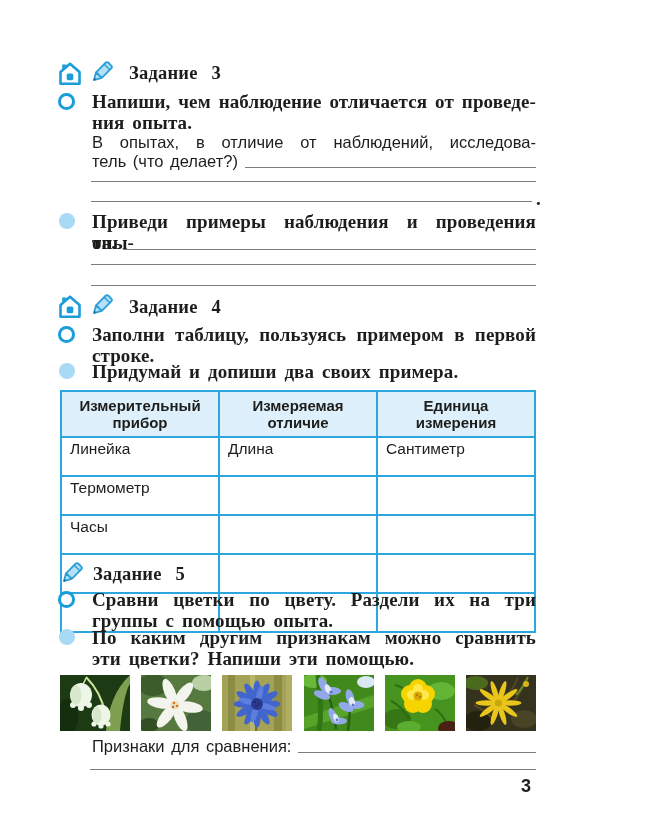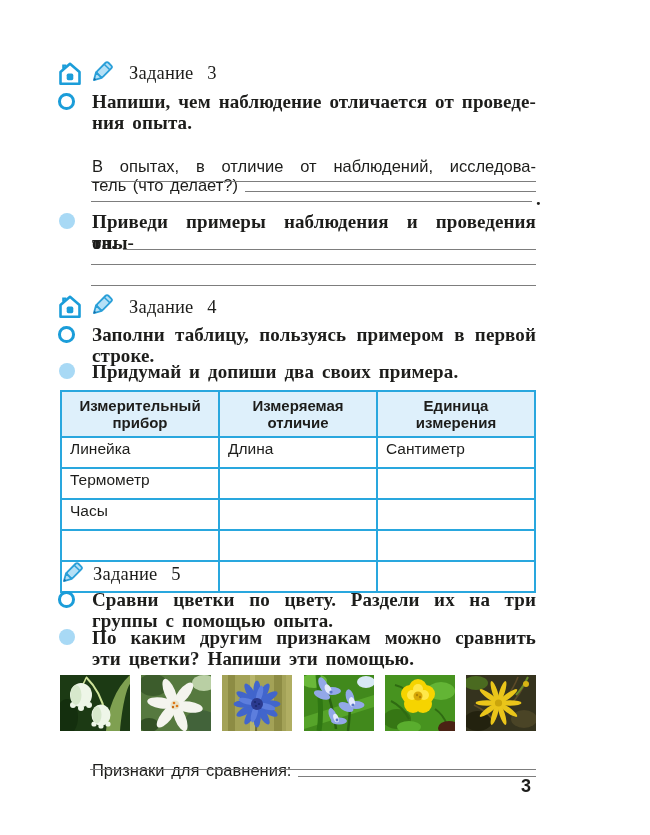--- a/index.html
+++ b/index.html
@@ -1,31 +1,31 @@
 <!DOCTYPE html>
 <html><head>
 <meta charset="utf-8">
 <style>
   html,body{margin:0;padding:0;background:#fff;}
   .page{position:relative;width:650px;height:835px;background:#fff;overflow:hidden;
         font-family:"Liberation Serif",serif;color:#1d1d1b;}
   .abs{position:absolute;}
   .serifline{font-size:19px;line-height:21px;word-spacing:3px;letter-spacing:.1px;font-weight:bold;}
   .just{text-align:justify;text-align-last:justify;}
-  .sans{font-family:"Liberation Sans",sans-serif;font-size:16.5px;word-spacing:2px;margin-top:24px;}
-  .tasklabel{font-weight:normal;font-size:18.5px;word-spacing:9px;letter-spacing:.2px;line-height:22px;text-align:center;}
+  .sans{font-family:"Liberation Sans",sans-serif;font-size:16.5px;word-spacing:2px;}
+  .tasklabel{font-weight:bold;font-size:18.5px;word-spacing:9px;letter-spacing:.2px;line-height:22px;text-align:center;}
   .b-open{width:10.5px;height:10.5px;border:3.4px solid #1b9dd9;border-radius:50%;background:#fff;}
   .b-fill{width:16px;height:16px;border-radius:50%;background:#a8d9f5;}
   .rule{border-top:1.6px solid #7d7d7d;height:0;}
   .fillrow{display:flex;}
   .fillrow .ln{flex:1;border-bottom:1.6px solid #7d7d7d;margin:0 0 3px 7px;}
   table.meas{border-collapse:collapse;width:476px;table-layout:fixed;}
   .meas th,.meas td{border:2.2px solid #29a7de;font-family:"Liberation Sans",sans-serif;color:#1d1d1b;}
   .meas th{background:#def0fb;font-size:15px;line-height:17px;font-weight:bold;height:36px;vertical-align:middle;text-align:center;padding:4px 6px;}
-  .meas td{font-size:15.5px;height:21px;padding:0 0 8px 8px;vertical-align:middle;text-align:left;}
+  .meas td{font-size:15.5px;height:21px;padding:0 0 16px 8px;vertical-align:middle;text-align:left;}
   .flowers{display:flex;justify-content:space-between;width:476px;height:56px;}
   .tile{width:70px;height:56px;display:block;}
   .pagenum{font-family:"Liberation Sans",sans-serif;font-weight:bold;font-size:18px;}
 </style>
 </head>
 <body>
 
 <div class="page">
 
   <span class="abs" style="left:57px;top:61px">

